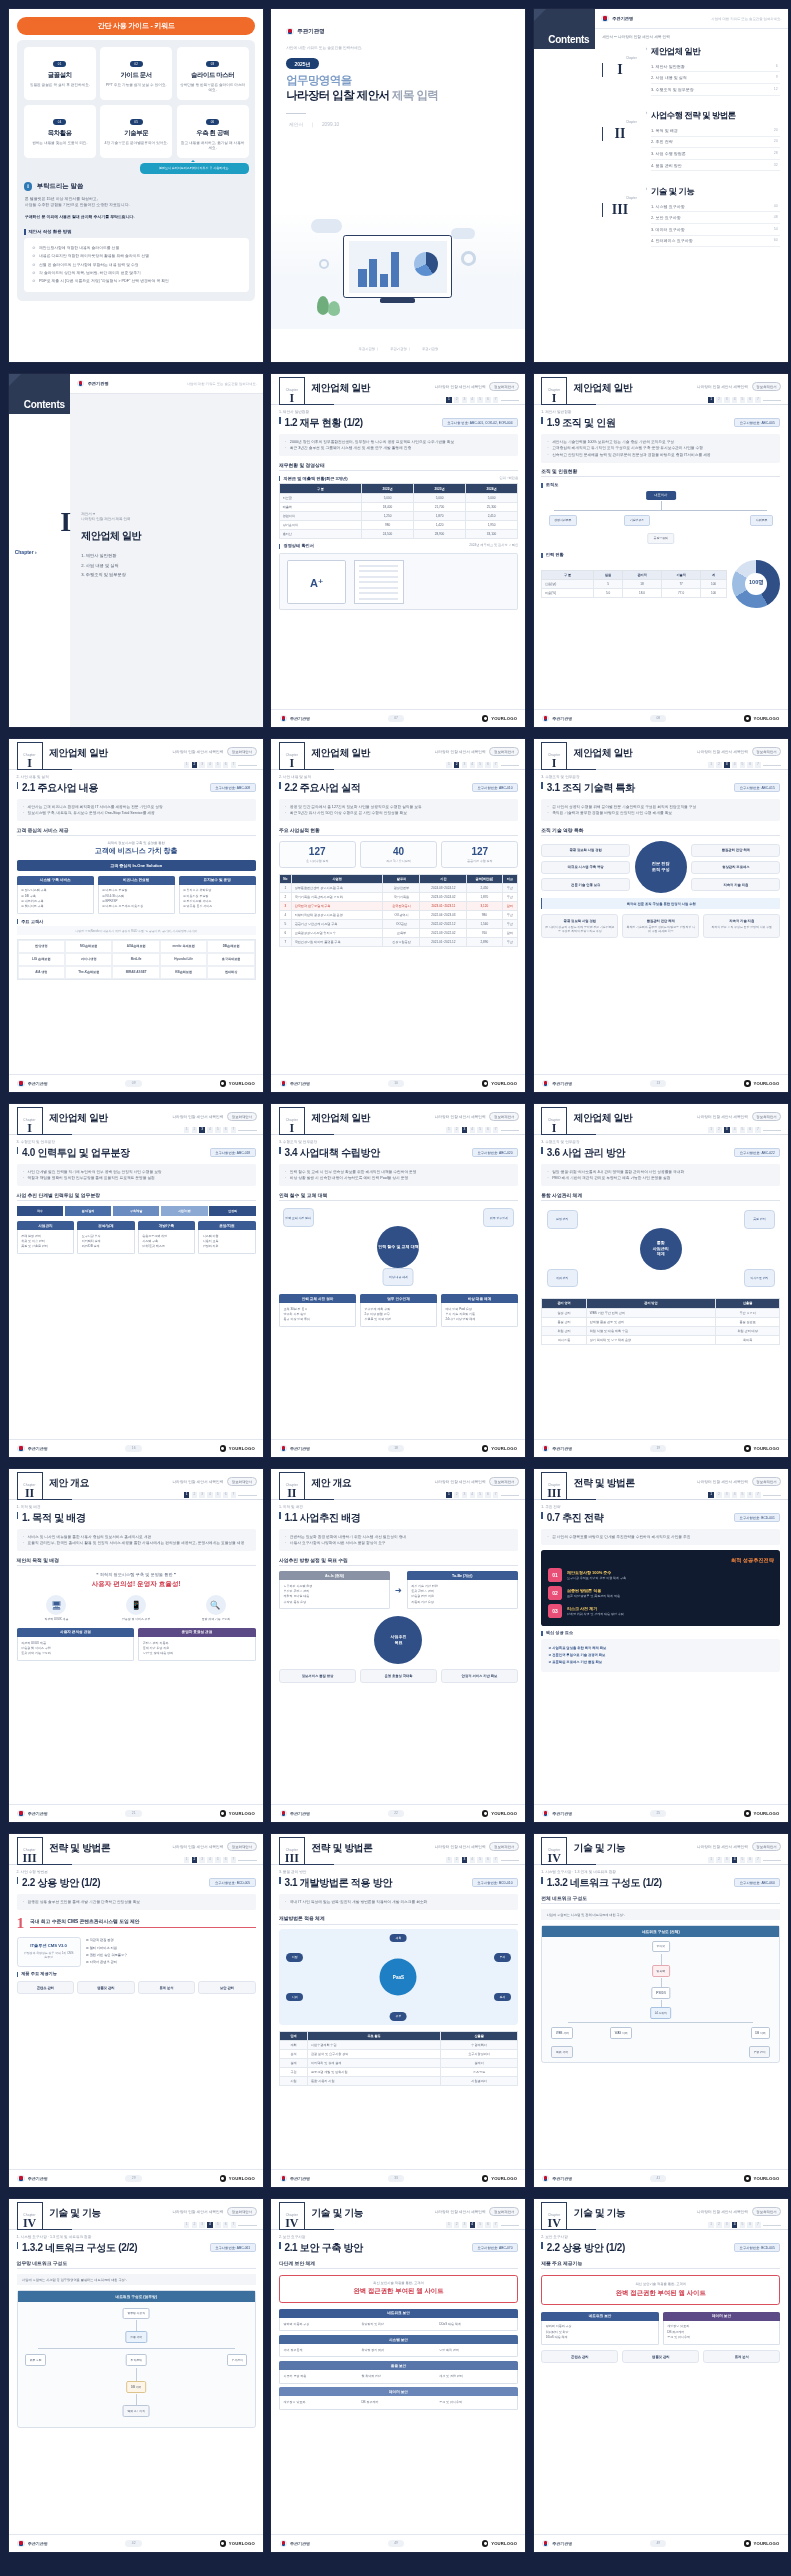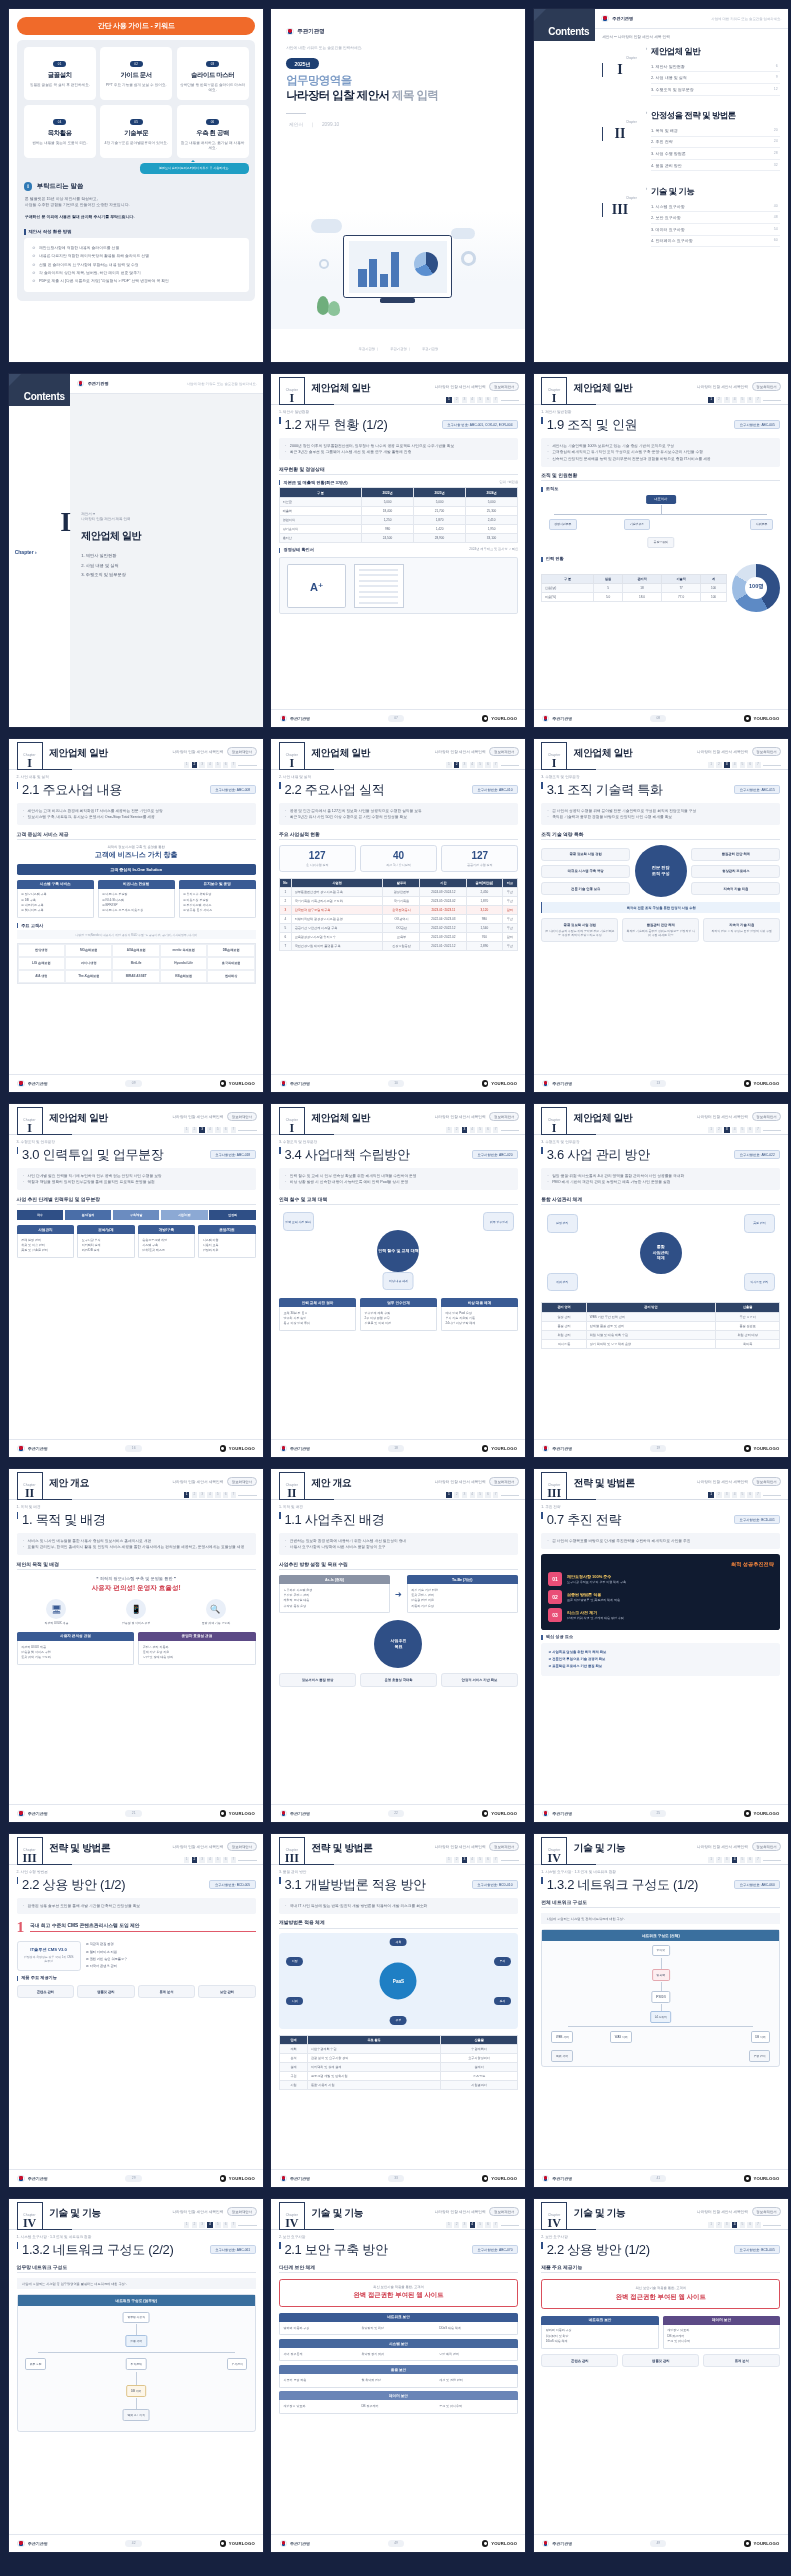--- a/index.html
+++ b/index.html
@@ -38,21 +38,21 @@
   .head-right{ position:absolute; right:6.4px; top:8.3px; display:flex; align-items:center; gap:3.7px;}
   .head-right .hr-t{ font-size:3.7px; color:#7b8497; }
   .head-right .hr-pill{ font-size:3.4px; color:#566074; border:0.6px solid #c3cad6; border-radius:5.5px; padding:1.2px 3.7px; background:#f4f6fa;}
   .nav-dots{ position:absolute; right:6.4px; top:23px; display:flex; align-items:center; gap:2.3px;}
   .nav-dots i{ width:5.5px; height:5.5px; font-style:normal; font-size:3.3px; line-height:5.5px; text-align:center; color:#aab2c0; background:#eef1f5;}
   .nav-dots i.on{ background:#22355a; color:#fff; }
   .nav-dots .tail{ width:18.4px; height:0.6px; background:#cfd6e0;}
 
   .crumb{ margin:4.6px 7.4px 0; font-size:3.6px; color:#8b94a6; }
   .h2row{ margin:1.8px 7.4px 0; display:flex; align-items:center; }
-  .h2{ font-size:13px; font-weight:400; color:#1c2943; letter-spacing:-0.3px; position:relative; padding-left:5.5px;}
+  .h2{ font-size:10px; font-weight:700; color:#1c2943; letter-spacing:-0.3px; position:relative; padding-left:5.5px;}
   .h2::before{ content:""; position:absolute; left:0; top:1.4px; width:1.8px; height:7.4px; background:#2f4f86;}
   .reqpill{ margin-left:auto; font-size:3.3px; color:#33507f; background:#eaf0f9; border:0.6px solid #c5d3e8; border-radius:1.8px; padding:1.4px 4.6px;}
   .sumbox{ margin:4.6px 7.4px 0; background:#f3f5f9; border-radius:1.8px; padding:4.6px 6.4px; }
   .sumbox li{ list-style:none; font-size:3.7px; color:#515b6d; line-height:6.4px; padding-left:4.6px; position:relative;}
   .sumbox li::before{ content:"·"; position:absolute; left:0; color:#8a94a6; font-weight:700;}
   .sect{ margin:5.5px 7.4px 0; font-size:4.8px; color:#2b3751; font-weight:700; border-bottom:0.9px solid #dfe4ec; padding-bottom:2.3px;}
   .sub{ margin:4.6px 7.4px 0; font-size:4.2px; font-weight:700; color:#253355; position:relative; padding-left:4.6px; display:flex;}
   .sub::before{ content:""; position:absolute; left:0; top:0.7px; width:1.5px; height:5px; background:#3a5b94;}
   .unit{ margin-left:auto; font-weight:400; font-size:3.2px; color:#8d96a7;}
 
@@ -116,21 +116,21 @@
     background:conic-gradient(#2e4f86 0 40%, #5b8fd0 40% 68%, #9fc0e6 68% 100%);}
   .cv-stand{ position:absolute; left:109px; top:87px; width:35px; height:4.6px; background:#2c3f63; border-radius:1.8px;}
   .cv-cloud{ position:absolute; width:31px; height:14px; background:#dfe8f3; border-radius:8.3px;}
   .cv-gear{ position:absolute; width:14.7px; height:14.7px; border-radius:50%; border:3.2px solid #cbd8e8;}
   .cv-leaf{ position:absolute; width:12px; height:18.4px; background:#6fae7c; border-radius:50% 50% 50% 50%/60% 60% 40% 40%;}
   .cv-foot{ position:absolute; left:0; right:0; bottom:11px; display:flex; justify-content:center; gap:11px; font-size:3.3px; color:#9aa3b3;}
 
   
   .ct{ display:flex; height:100%;}
   .ct-left{ width:61px; background:#fff; position:relative;}
-  .ct-tag{ position:absolute; left:0; top:0; width:61px; height:32px; background:#2c3a55;
+  .ct-tag{ position:absolute; left:0; top:0; width:61px; height:40px; background:#2c3a55;
     color:#fff; font-size:10px; font-weight:700; display:flex; align-items:flex-end; justify-content:flex-end;
     padding:0 5.5px 4.6px 0; letter-spacing:-0.3px;}
   .ct-tag::before{ content:""; position:absolute; left:0; top:0; border-top:12px solid #3a4a68; border-right:12px solid transparent;}
   .ct-right{ flex:1; background:#fff; position:relative;}
   .ct-head{ height:20px; border-bottom:0.9px solid #e3e7ee; display:flex; align-items:center; padding:0 6.4px; gap:3.7px;}
   .ct-head .kw{ margin-left:auto; font-size:3.4px; color:#aab2c1;}
   .ct-crumb{ padding:4.6px 7.4px 0; font-size:3.7px; color:#6d7688;}
   .ct-chapter{ margin:7.4px 7.4px 0; display:flex; align-items:flex-start; }
   .ct-cl{ width:40px; text-align:right; padding-right:5.5px;}
   .ct-cl .lab{ font-size:3px; color:#97a0b1;}
@@ -376,21 +376,21 @@
           </div>
         </div>
 
         <div class="ct-chapter" style="margin-top:14.7px">
           <div class="ct-cl">
             <span class="lab">Chapter</span>
             <span class="rom">II</span>
           </div>
           <span class="ct-arrow">›</span>
           <div class="ct-cr">
-            <div class="ctl">안정성을 전략 및 방법론</div>
+            <div class="ctl">사업수행 전략 및 방법론</div>
             <div class="ct-items">
               <div class="it">
                   <span>1. 목적 및 배경</span>
                   <span class="pg">20</span>
                 </div>
               <div class="it">
                   <span>2. 추진 전략</span>
                   <span class="pg">24</span>
                 </div>
               <div class="it">
@@ -998,21 +998,21 @@
           <i class="on">3</i>
         <i>4</i>
           <i>5</i>
           <i>6</i>
           <i>7</i>
         <span class="tail"></span>
       </div>
     </div>
     <div class="crumb">3. 수행조직 및 업무분장</div>
     <div class="h2row">
-      <div class="h2">3.0 인력투입 및 업무분장</div>
+      <div class="h2">4.0 인력투입 및 업무분장</div>
       <div class="reqpill">요구사항번호: ABC-018</div>
     </div>
     <div class="sumbox">
       <li>사업 단계별 필요 인력을 적기에 투입하여 업무 공백 없는 안정적 사업 수행을 보장</li>
       <li>역할과 책임을 명확히 정의한 업무분장을 통해 효율적인 프로젝트 운영을 실현</li>
     </div>
     <div class="sect">사업 추진 단계별 인력투입 및 업무분장</div>
     <div class="stepbar">
       <div>착수</div>
       <div>분석/설계</div>

